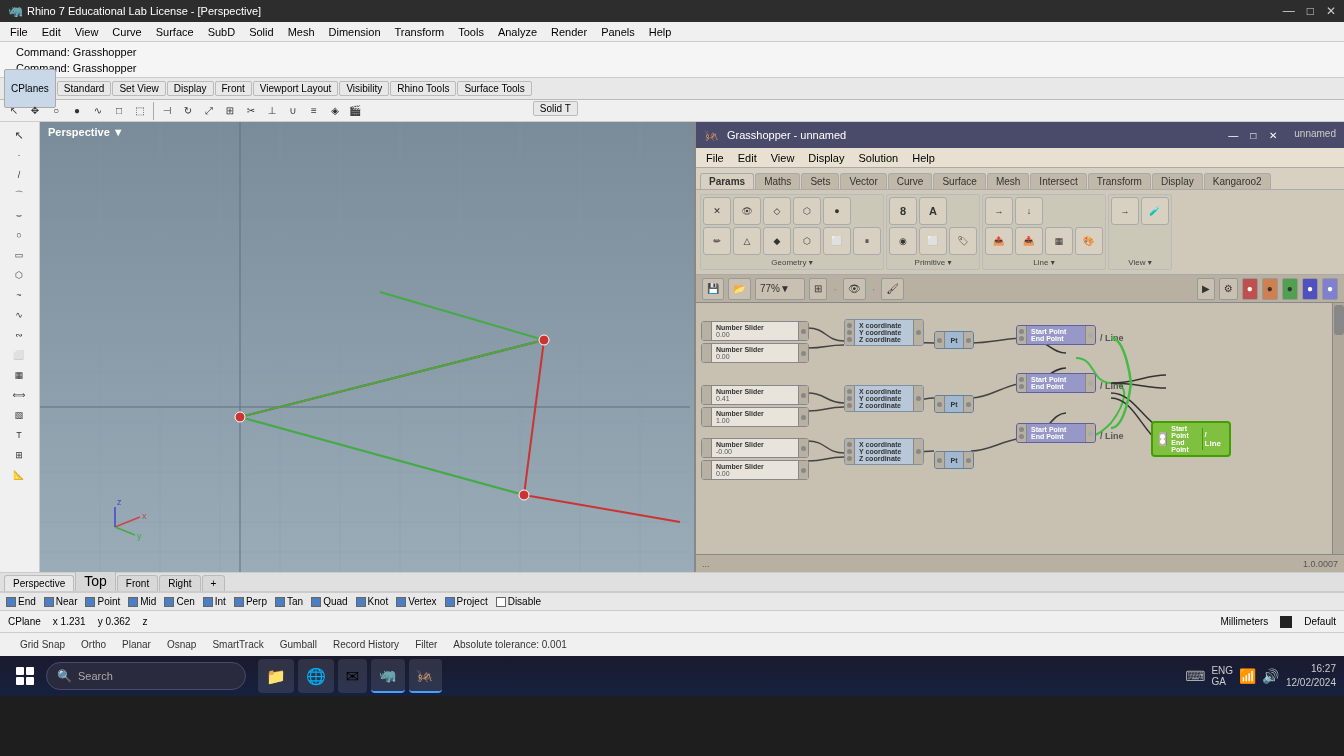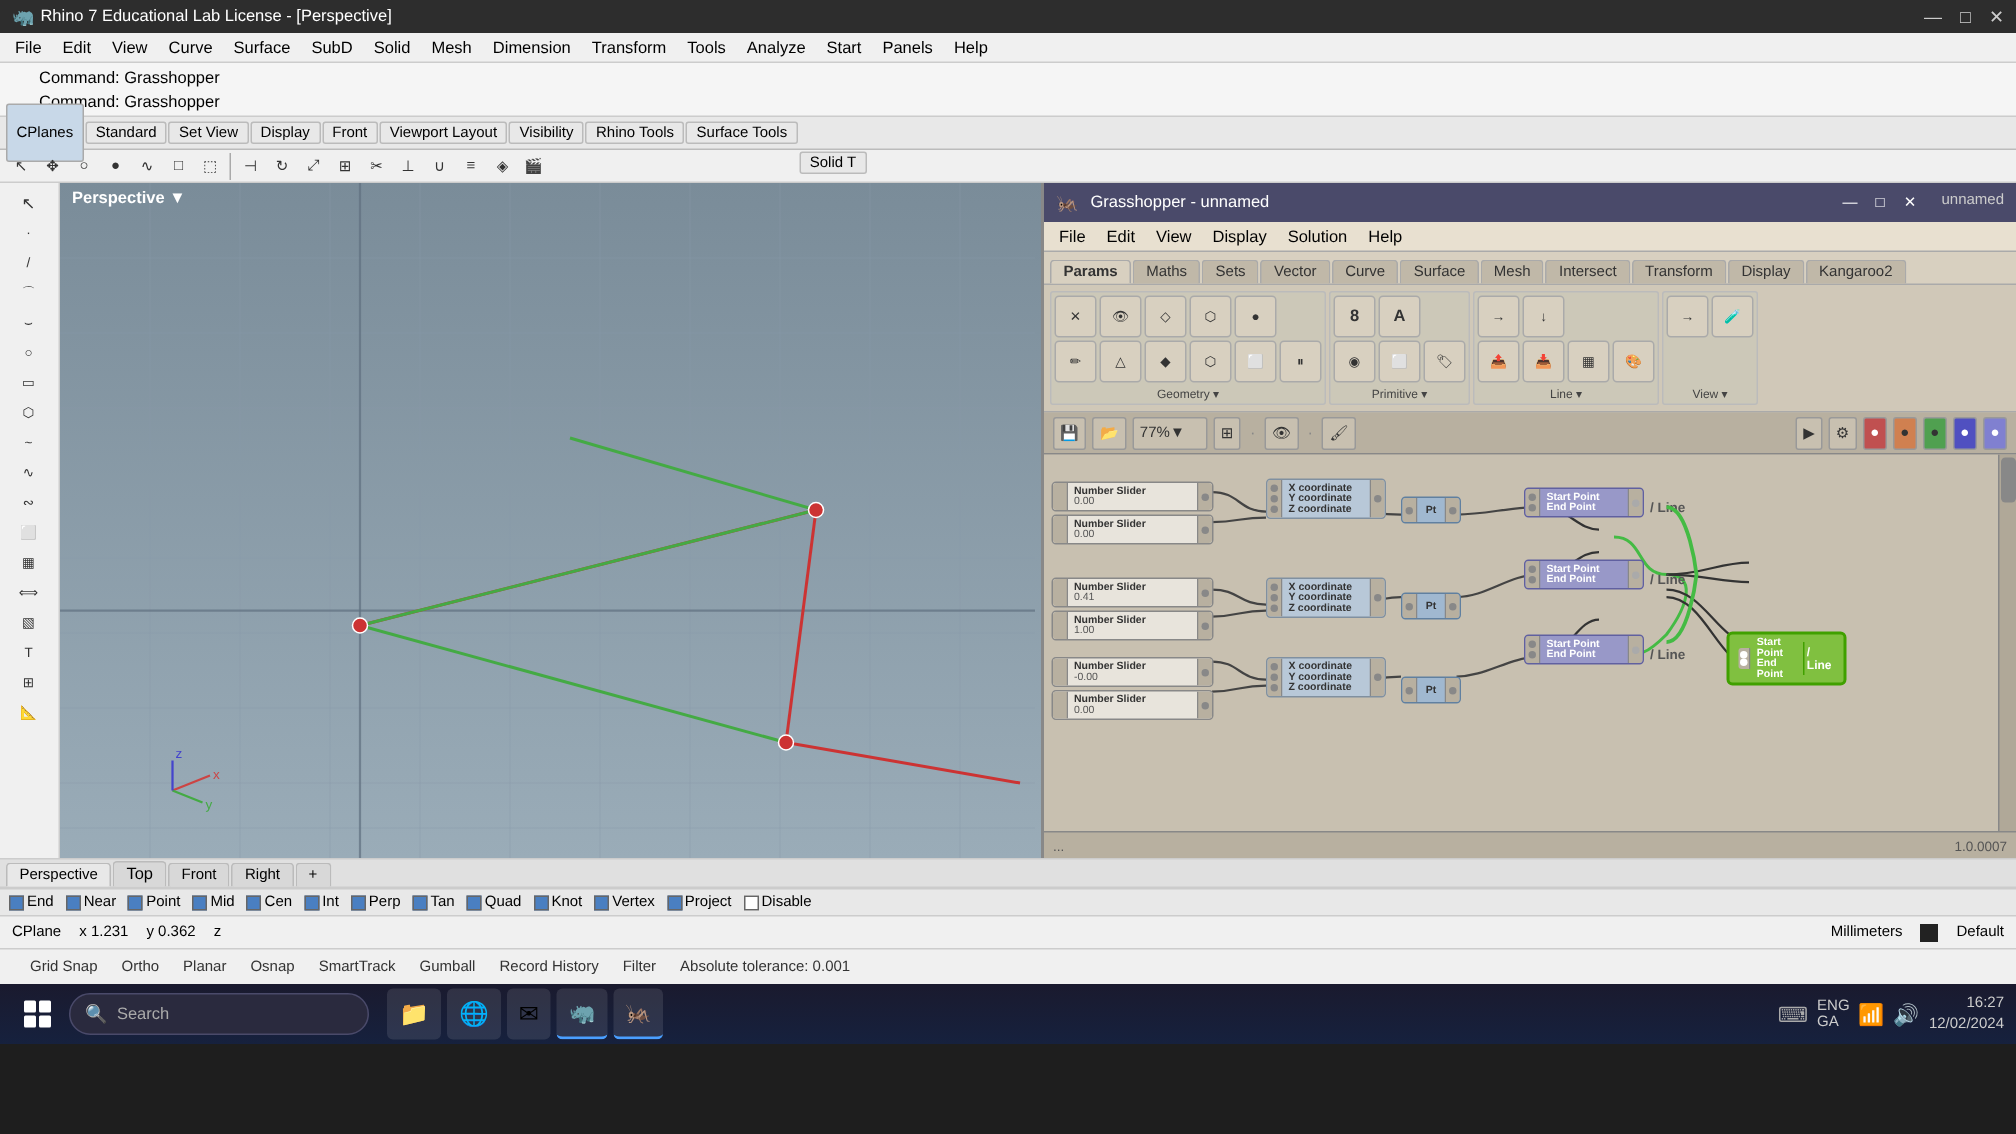--- a/index.html
+++ b/index.html
@@ -34,21 +34,21 @@
       padding: 1px 6px;
       font-size: 11px;
       cursor: pointer;
       color: #000;
     }
 
     
     .command-area {
       height: 36px;
       background: #f5f5f5;
-      padding: 2px 26px;
+      padding: 2px 16px;
       font-size: 11px;
       color: #000;
       border-bottom: 1px solid #ccc;
     }
     .command-line { line-height: 16px; }
 
     
     .toolbar-area {
       height: 22px;
       background: #f0f0f0;
@@ -497,21 +497,21 @@
   <span class="menu-item">View</span>
   <span class="menu-item">Curve</span>
   <span class="menu-item">Surface</span>
   <span class="menu-item">SubD</span>
   <span class="menu-item">Solid</span>
   <span class="menu-item">Mesh</span>
   <span class="menu-item">Dimension</span>
   <span class="menu-item">Transform</span>
   <span class="menu-item">Tools</span>
   <span class="menu-item">Analyze</span>
-  <span class="menu-item">Start</span>
+  <span class="menu-item">Render</span>
   <span class="menu-item">Panels</span>
   <span class="menu-item">Help</span>
 </div>
 
 <div class="command-area">
   <div class="command-line">Command: Grasshopper</div>
   <div class="command-line">Command: Grasshopper</div>
 </div>
 
 <div class="toolbar-area" style="background:#e8e8e8; border-bottom:1px solid #bbb;">
@@ -1019,21 +1019,21 @@
     <div class="gh-bottom">
       <span>...</span>
       <span>1.0.0007</span>
     </div>
 
   </div>
 </div>
 
 <div style="height:20px; background:#e0e0e0; display:flex; align-items:flex-end; padding:0 4px; gap:1px; border-top:1px solid #ccc; border-bottom:1px solid #ccc;">
   <div style="padding:2px 8px; font-size:10px; background:#e8e8e8; border:1px solid #bbb; border-bottom:none; border-radius:3px 3px 0 0; cursor:pointer;">Perspective</div>
-  <div style="padding:2px 8px; font-size:11px; background:#d8d8d8; border:1px solid #bbb; border-bottom:none; border-radius:3px 3px 0 0; cursor:pointer;">Top</div>
+  <div style="padding:2px 8px; font-size:14px; background:#d8d8d8; border:1px solid #bbb; border-bottom:none; border-radius:3px 3px 0 0; cursor:pointer;">Top</div>
   <div style="padding:2px 8px; font-size:10px; background:#d8d8d8; border:1px solid #bbb; border-bottom:none; border-radius:3px 3px 0 0; cursor:pointer;">Front</div>
   <div style="padding:2px 8px; font-size:10px; background:#d8d8d8; border:1px solid #bbb; border-bottom:none; border-radius:3px 3px 0 0; cursor:pointer;">Right</div>
   <div style="padding:2px 8px; font-size:10px; background:#d8d8d8; border:1px solid #bbb; border-bottom:none; border-radius:3px 3px 0 0; cursor:pointer;">+</div>
 </div>
 
 <div class="snap-bar">
   <div class="snap-item">
       <span class="snap-checkbox checked"></span>
       <span>End</span>
     </div>

